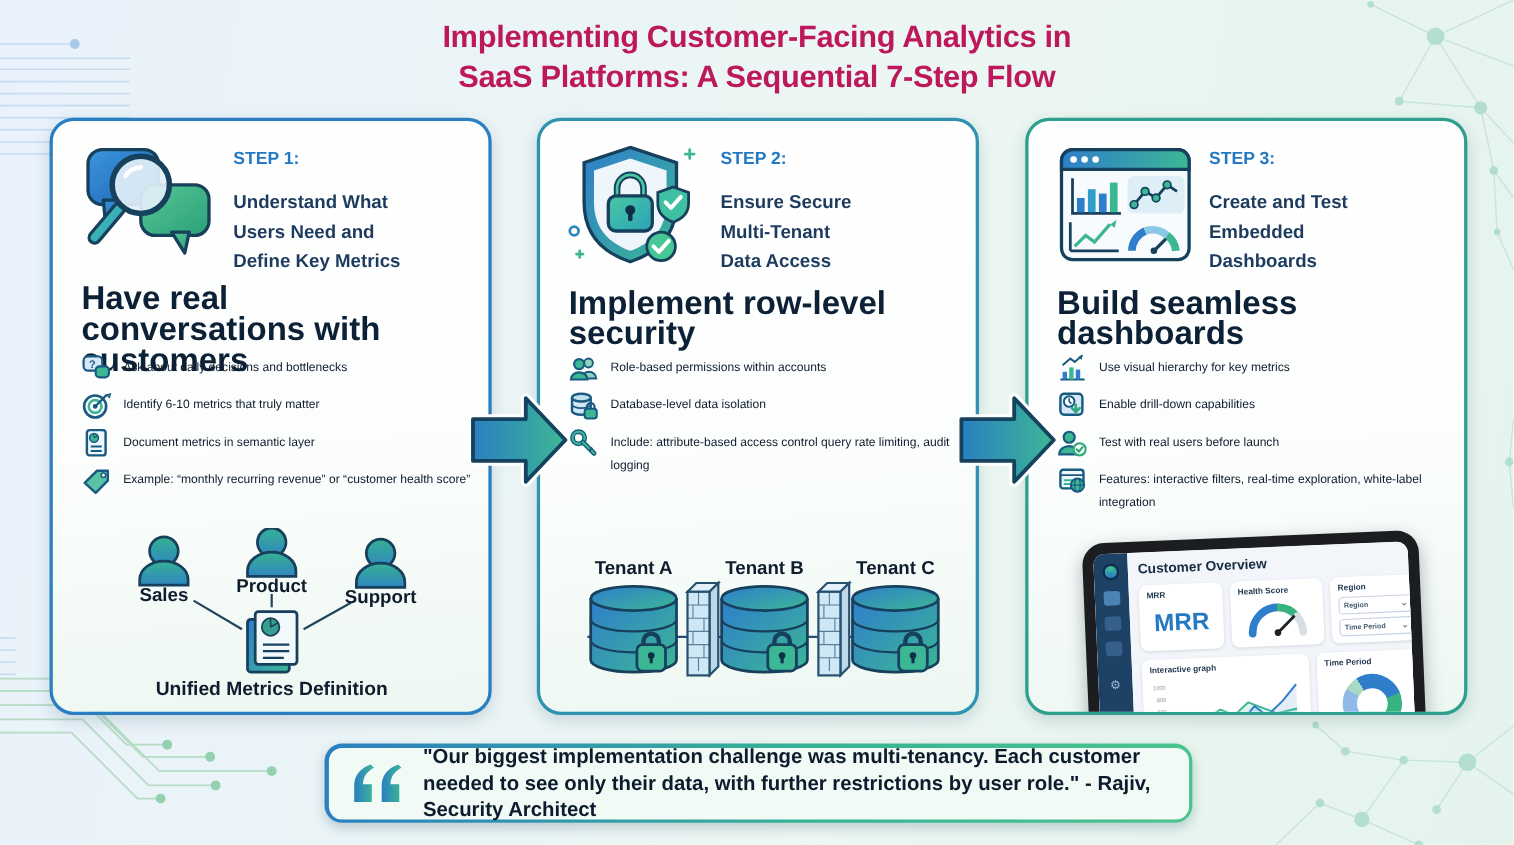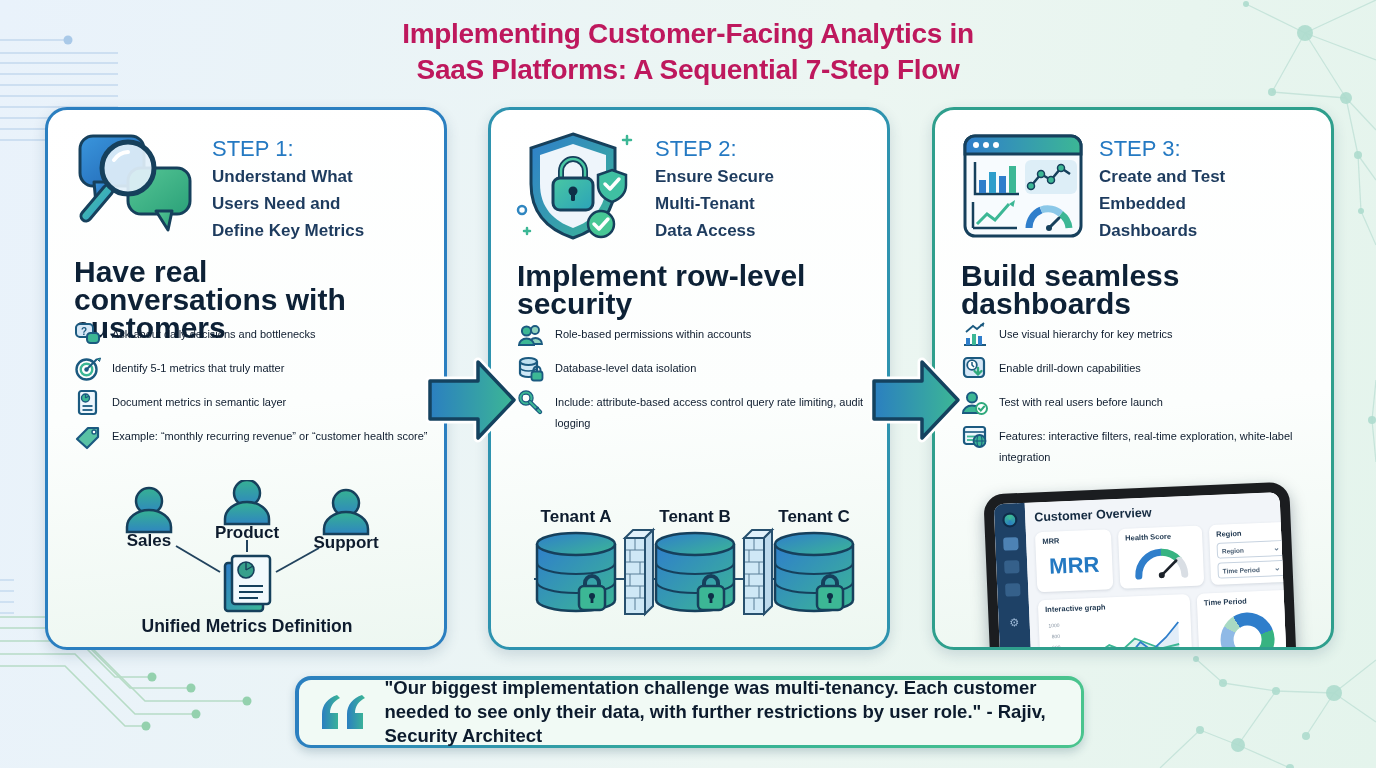--- a/index.html
+++ b/index.html
@@ -13,21 +13,21 @@
     color:#be185d;font-weight:bold;font-size:28px;line-height:36px;letter-spacing:-0.3px;}
   .card{position:absolute;top:107px;width:402px;height:543px;border-radius:22px;box-sizing:border-box;
     background:linear-gradient(175deg,#ffffff 0%,#fcfefd 55%,#edf7f1 100%);
     box-shadow:0 5px 14px rgba(25,60,95,.16);z-index:2;overflow:hidden;}
   .card1{left:45px;border:3px solid #2b7fc0;}
   .card2{left:488px;border:3px solid #2e93af;}
   .card3{left:932px;border:3px solid #2f9f8d;}
   .card-header{position:absolute;top:18px;left:24px;right:14px;display:flex;gap:12px;}
   .hicon{width:128px;height:120px;flex:none;}
   .htext{padding-top:8px;}
-  .step-label{font-size:22px;font-weight:normal;color:#2479c2;margin-bottom:1px;}
+  .step-label{font-size:16px;font-weight:bold;color:#2479c2;margin-bottom:16px;}
   .hline{font-size:17px;font-weight:bold;color:#1d3b5e;line-height:27px;}
   .subheading{position:absolute;top:148px;left:26px;width:310px;
     font-size:30px;font-weight:bold;color:#0d2136;line-height:28px;}
   .sub23{top:152px;width:350px;}
   .bullets{position:absolute;top:211px;left:26px;right:14px;display:flex;flex-direction:column;gap:7px;}
   .brow{display:flex;gap:11px;align-items:flex-start;}
   .bicon{width:27px;height:27px;flex:none;}
   .btext{font-size:11px;font-weight:normal;color:#0e1c2e;line-height:21px;padding-top:3px;width:320px;}
   .diagram1{position:absolute;top:370px;left:28px;}
   .diagram2{position:absolute;top:392px;left:28px;}
@@ -197,21 +197,21 @@
       <div class="btext">Ask about daily decisions and bottlenecks</div>
     </div>
     <div class="brow">
       <svg class="bicon" viewBox="0 0 27 27">
         <circle cx="12.5" cy="14.5" r="10" fill="#fff" stroke="#1b5a80" stroke-width="2.4"></circle>
         <circle cx="12.5" cy="14.5" r="5.8" fill="none" stroke="#3cb795" stroke-width="2.4"></circle>
         <circle cx="12.5" cy="14.5" r="2.2" fill="#1b5a80"></circle>
         <line x1="12.5" y1="14.5" x2="23" y2="4" stroke="#1b5a80" stroke-width="2"></line>
         <path d="M23,4 l3.5,-1 l-1,3.5 z" fill="#3cb795" stroke="#1b5a80" stroke-width="1"></path>
       </svg>
-      <div class="btext">Identify 5-1 metrics that truly matter</div>
+      <div class="btext">Identify 6-10 metrics that truly matter</div>
     </div>
     <div class="brow">
       <svg class="bicon" viewBox="0 0 27 27">
         <rect x="5" y="2" width="17" height="23" rx="2.5" fill="#eef7fd" stroke="#1b5a80" stroke-width="2.2"></rect>
         <circle cx="11.5" cy="9" r="4" fill="#3cb795" stroke="#1b5a80" stroke-width="1.4"></circle>
         <path d="M11.5,9 V5 M11.5,9 L15,7" stroke="#1b5a80" stroke-width="1.2" fill="none"></path>
         <line x1="8.5" y1="17" x2="18.5" y2="17" stroke="#1b5a80" stroke-width="1.8"></line>
         <line x1="8.5" y1="21" x2="18.5" y2="21" stroke="#1b5a80" stroke-width="1.8"></line>
       </svg>
       <div class="btext">Document metrics in semantic layer</div>

